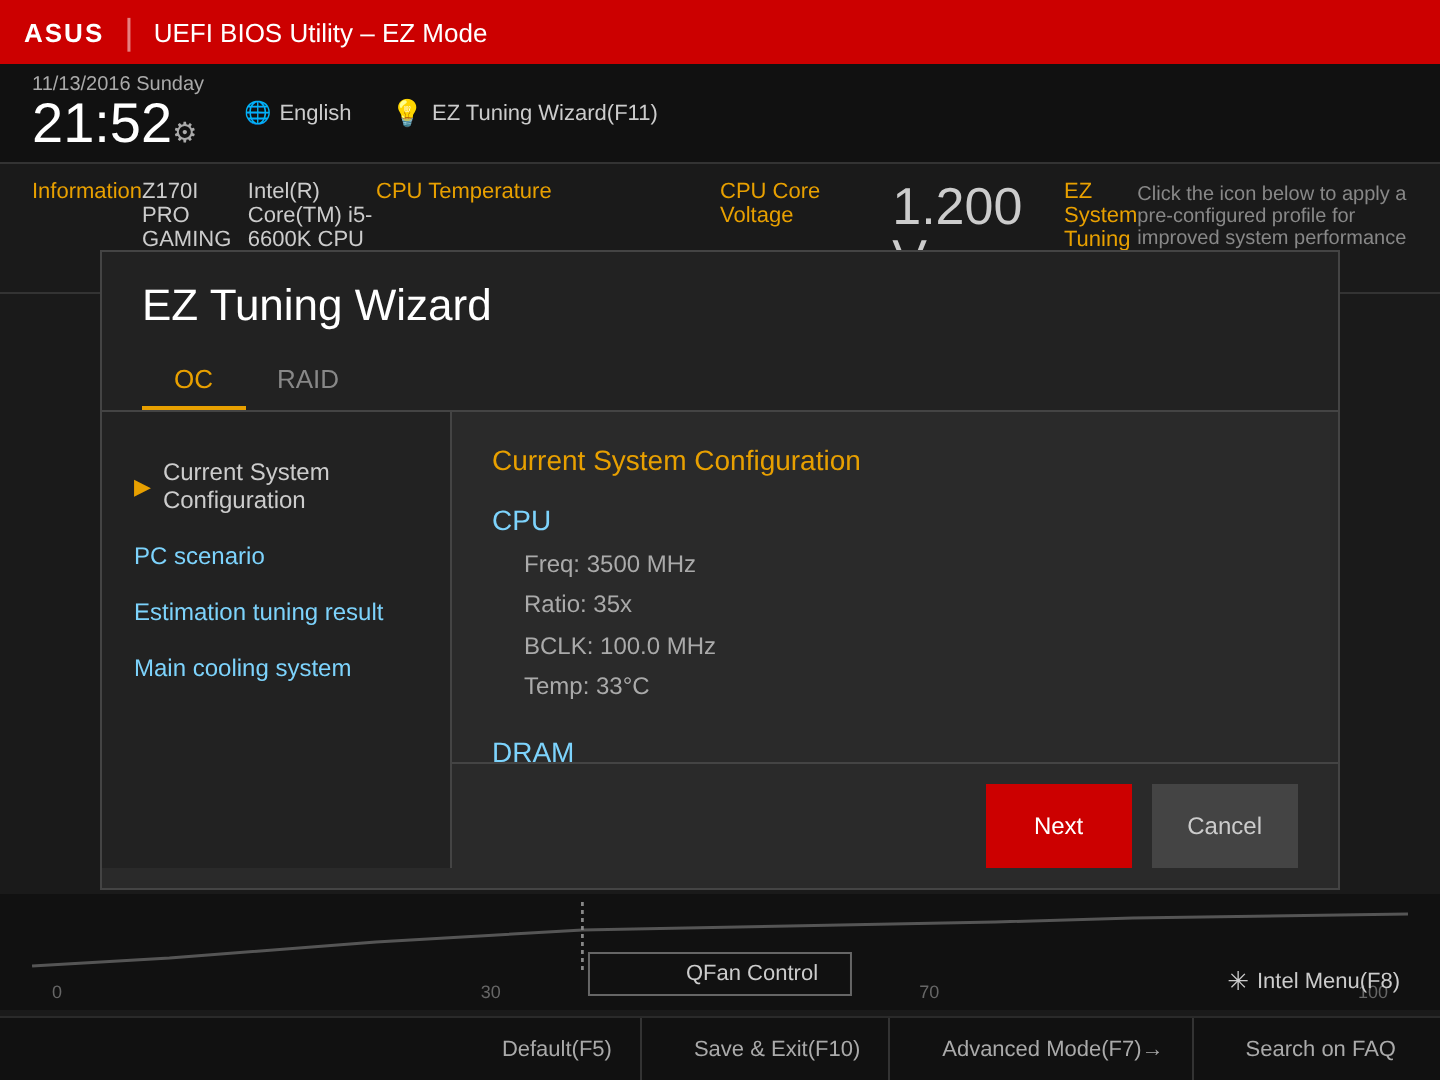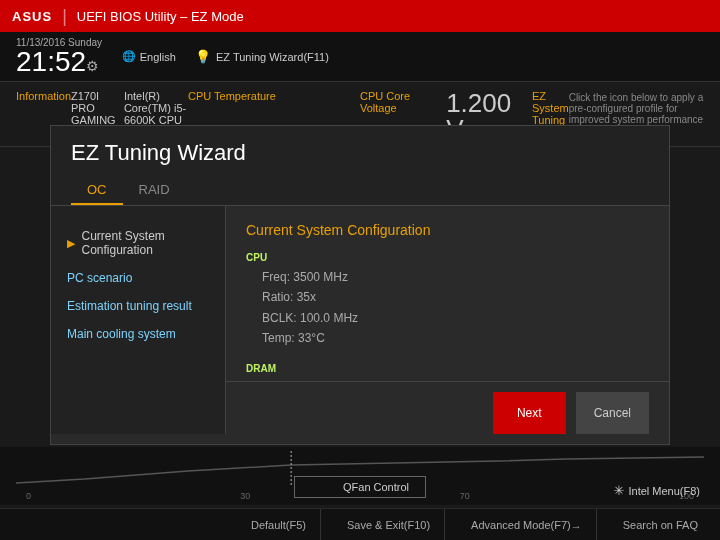--- a/index.html
+++ b/index.html
@@ -169,24 +169,24 @@
       padding: 16px 20px;
       overflow-y: auto;
     }
     .content-title {
       color: #e8a000;
       font-size: 14px;
       margin-bottom: 14px;
     }
     .config-section { margin-bottom: 14px; }
     .config-category {
-      color: #bef264;
-      font-size: 10px;
+      color: #7dd3fc;
+      font-size: 14px;
       margin-bottom: 4px;
-      font-weight: 700;
+      font-weight: 400;
     }
     .config-item {
       color: #aaa;
       font-size: 12px;
       padding-left: 16px;
       line-height: 1.7;
     }
 
     
     .wizard-footer {

